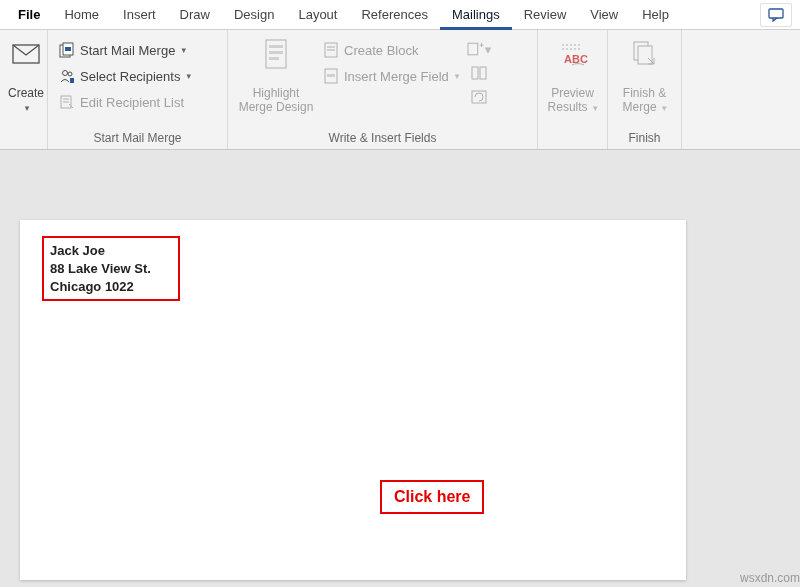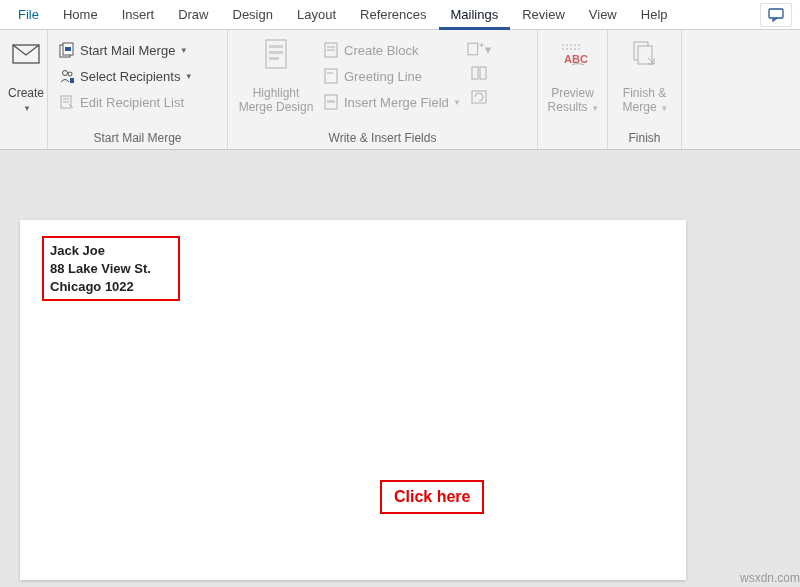--- a/index.html
+++ b/index.html
@@ -27,22 +27,22 @@
     line-height: 30px;
     color: #444;
     cursor: pointer;
   }
   .menubar .tab.active {
     color: #0f172a;
     font-weight: 400;
     box-shadow: inset 0 -3px 0 #2b579a;
   }
   .menubar .file-tab {
-    color: #0369a1;
-    font-weight: 400;
+    color: #000000;
+    font-weight: 700;
   }
   .menubar-right {
     margin-left: auto;
     display: flex;
     align-items: center;
     padding-right: 8px;
     gap: 8px;
   }
   .comment-icon {
     width: 32px;
@@ -291,29 +291,20 @@
                 <line x1="3" y1="5" x2="11" y2="5" stroke="#b0b0b0"></line>
                 <line x1="3" y1="8" x2="11" y2="8" stroke="#b0b0b0"></line>
               </svg>
             </span>
           <span>Create Block</span>
         </div>
         <div class="small-row disabled">
           <span class="sm-icon">
               <svg width="14" height="16" viewBox="0 0 14 16">
                 <rect x="1" y="1" width="12" height="14" fill="none" stroke="#b0b0b0"></rect>
-                <line x1="3" y1="5" x2="9" y2="5" stroke="#b0b0b0"></line>
-              </svg>
-            </span>
-          <span>Greeting Line</span>
-        </div>
-        <div class="small-row disabled">
-          <span class="sm-icon">
-              <svg width="14" height="16" viewBox="0 0 14 16">
-                <rect x="1" y="1" width="12" height="14" fill="none" stroke="#b0b0b0"></rect>
                 <rect x="3" y="6" width="8" height="3" fill="#d0d0d0"></rect>
               </svg>
             </span>
           <span>Insert Merge Field</span>
           <span class="caret">▾</span>
         </div>
       </div>
       <div class="tiny-col">
         <div class="tiny-btn disabled">
           <svg width="18" height="16" viewBox="0 0 18 16">

